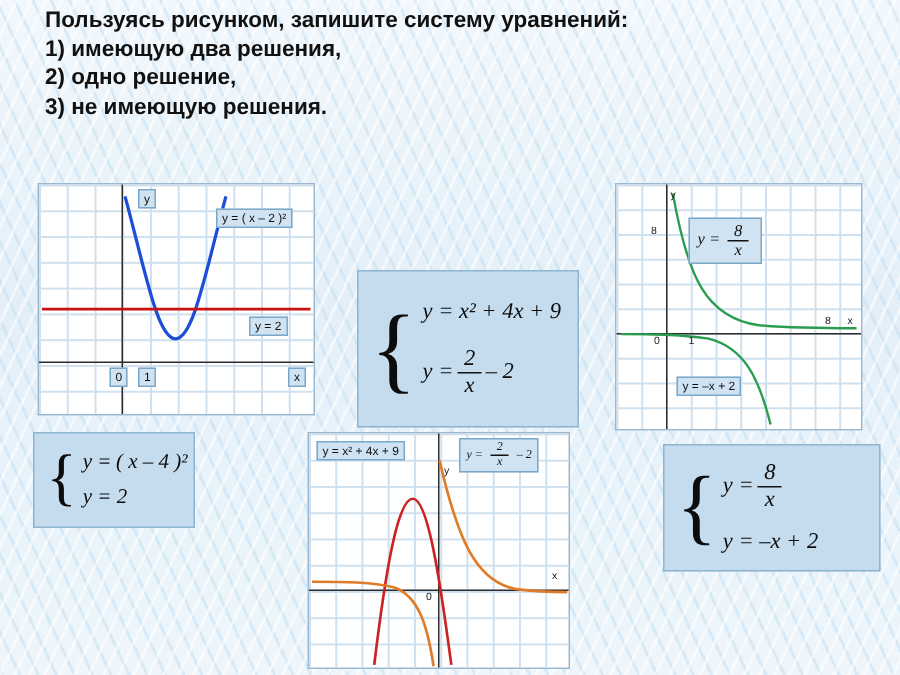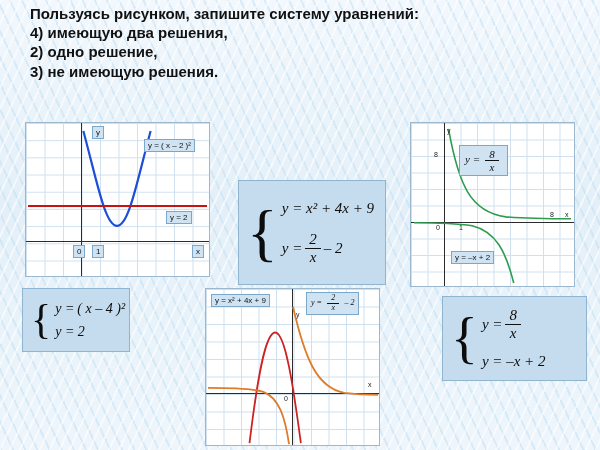--- a/index.html
+++ b/index.html
@@ -70,21 +70,21 @@
   .frac{display:inline-flex;flex-direction:column;align-items:center;vertical-align:middle;margin:0 3px;}
   .frac .num{border-bottom:1px solid #111;padding:0 4px;line-height:1.1;}
   .frac .den{padding:0 4px;line-height:1.1;}
 </style>
 </head>
 <body>
 
 <div class="bg"></div>
 
 <div class="title">Пользуясь рисунком, запишите систему уравнений:
-4) имеющую два решения,
+1) имеющую два решения,
 2)  одно решение,
 3) не имеющую решения.</div>
 
 <div class="plot" style="left:25px;top:122px;width:185px;height:155px;">
   <div class="grid" style="background-size:18.5px 17.2px;"></div>
   <div class="axis ax-h" style="top:118px;"></div>
   <div class="axis ax-v" style="left:55px;"></div>
   <svg viewBox="0 0 185 155" preserveAspectRatio="none">
     <path d="M 58 8 C 72 60 80 104 92 104 C 104 104 112 60 126 8" fill="none" stroke="#1d4ed8" stroke-width="2.2"></path>
     <line x1="2" y1="84" x2="183" y2="84" stroke="#cc1111" stroke-width="2"></line>

